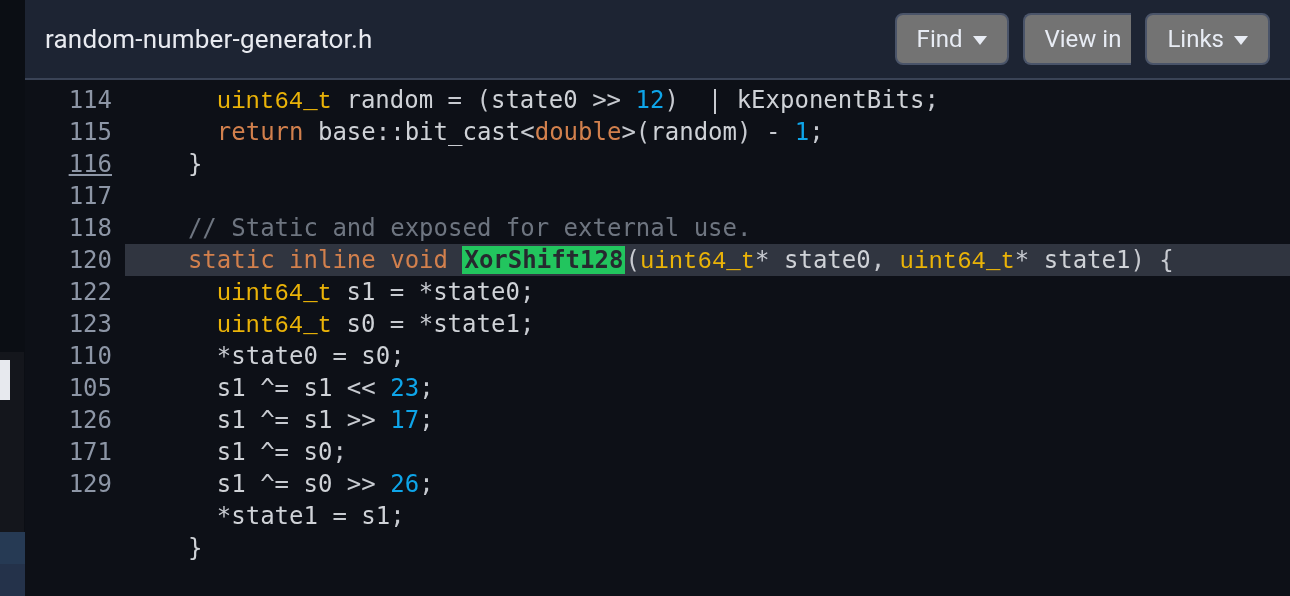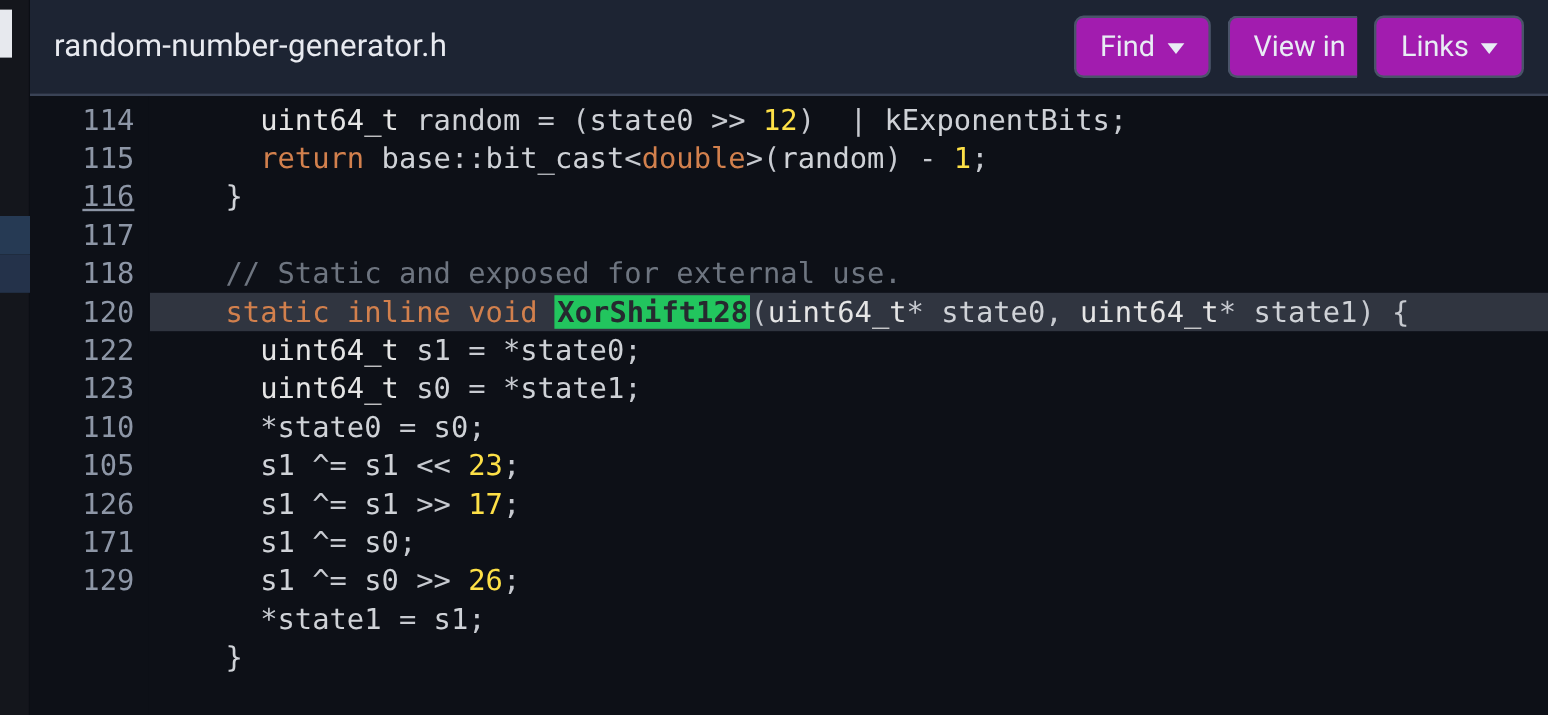--- a/index.html
+++ b/index.html
@@ -4,21 +4,21 @@
 <style>
   * { margin: 0; padding: 0; box-sizing: border-box; }
   html, body {
     width: 1290px;
     height: 596px;
     background: #0b0e14;
     font-family: -apple-system, BlinkMacSystemFont, "Segoe UI", Roboto, sans-serif;
     color: #cfd3da;
     overflow: hidden;
   }
-  .root { display: flex; height: 100%; }
+  .root { display: flex; height: 100%; align-items: flex-end; }
   .left-rail {
     width: 25px;
     background: #14161c;
     border-right: 1px solid #0b0e14;
     flex-shrink: 0;
   }
   .left-rail .white-tab {
     width: 10px; height: 40px; background: #e7e9ee;
     margin-top: 8px; margin-left: 0;
   }
@@ -40,21 +40,21 @@
     gap: 14px;
   }
   .filename {
     font-size: 26px;
     color: #e8eaf0;
     font-weight: 400;
     flex: 1;
     letter-spacing: 0.2px;
   }
   .btn {
-    background: #a21caf;
+    background: #737373;
     border: 2px solid #4a5469;
     border-radius: 8px;
     padding: 10px 20px;
     color: #e8ecf4;
     font-size: 24px;
     display: inline-flex;
     align-items: center;
     gap: 10px;
     cursor: pointer;
     white-space: nowrap;
@@ -115,22 +115,22 @@
     color: #e0e4ee;
   }
   .txt-sel {
     background: #22c55e;
     color: #26292f;
     font-weight: 700;
     padding: 0 2px;
     border-radius: 0;
   }
   .k  { color: #d2804d; }   
-  .t  { color: #e5e5e5; }   
-  .n  { color: #fde047; }   
+  .t  { color: #eab308; font-family: Liberation Mono, monospace; }   
+  .n  { color: #0ea5e9; }   
   .c  { color: #6e7580; }   
   .p  { color: #cfd2d7; }   
   .id { color: #cfd2d7; }
   .op { color: #c7cad0; }
 </style>
 </head>
 <body>
 
 <div class="root">
   <div class="left-rail">

